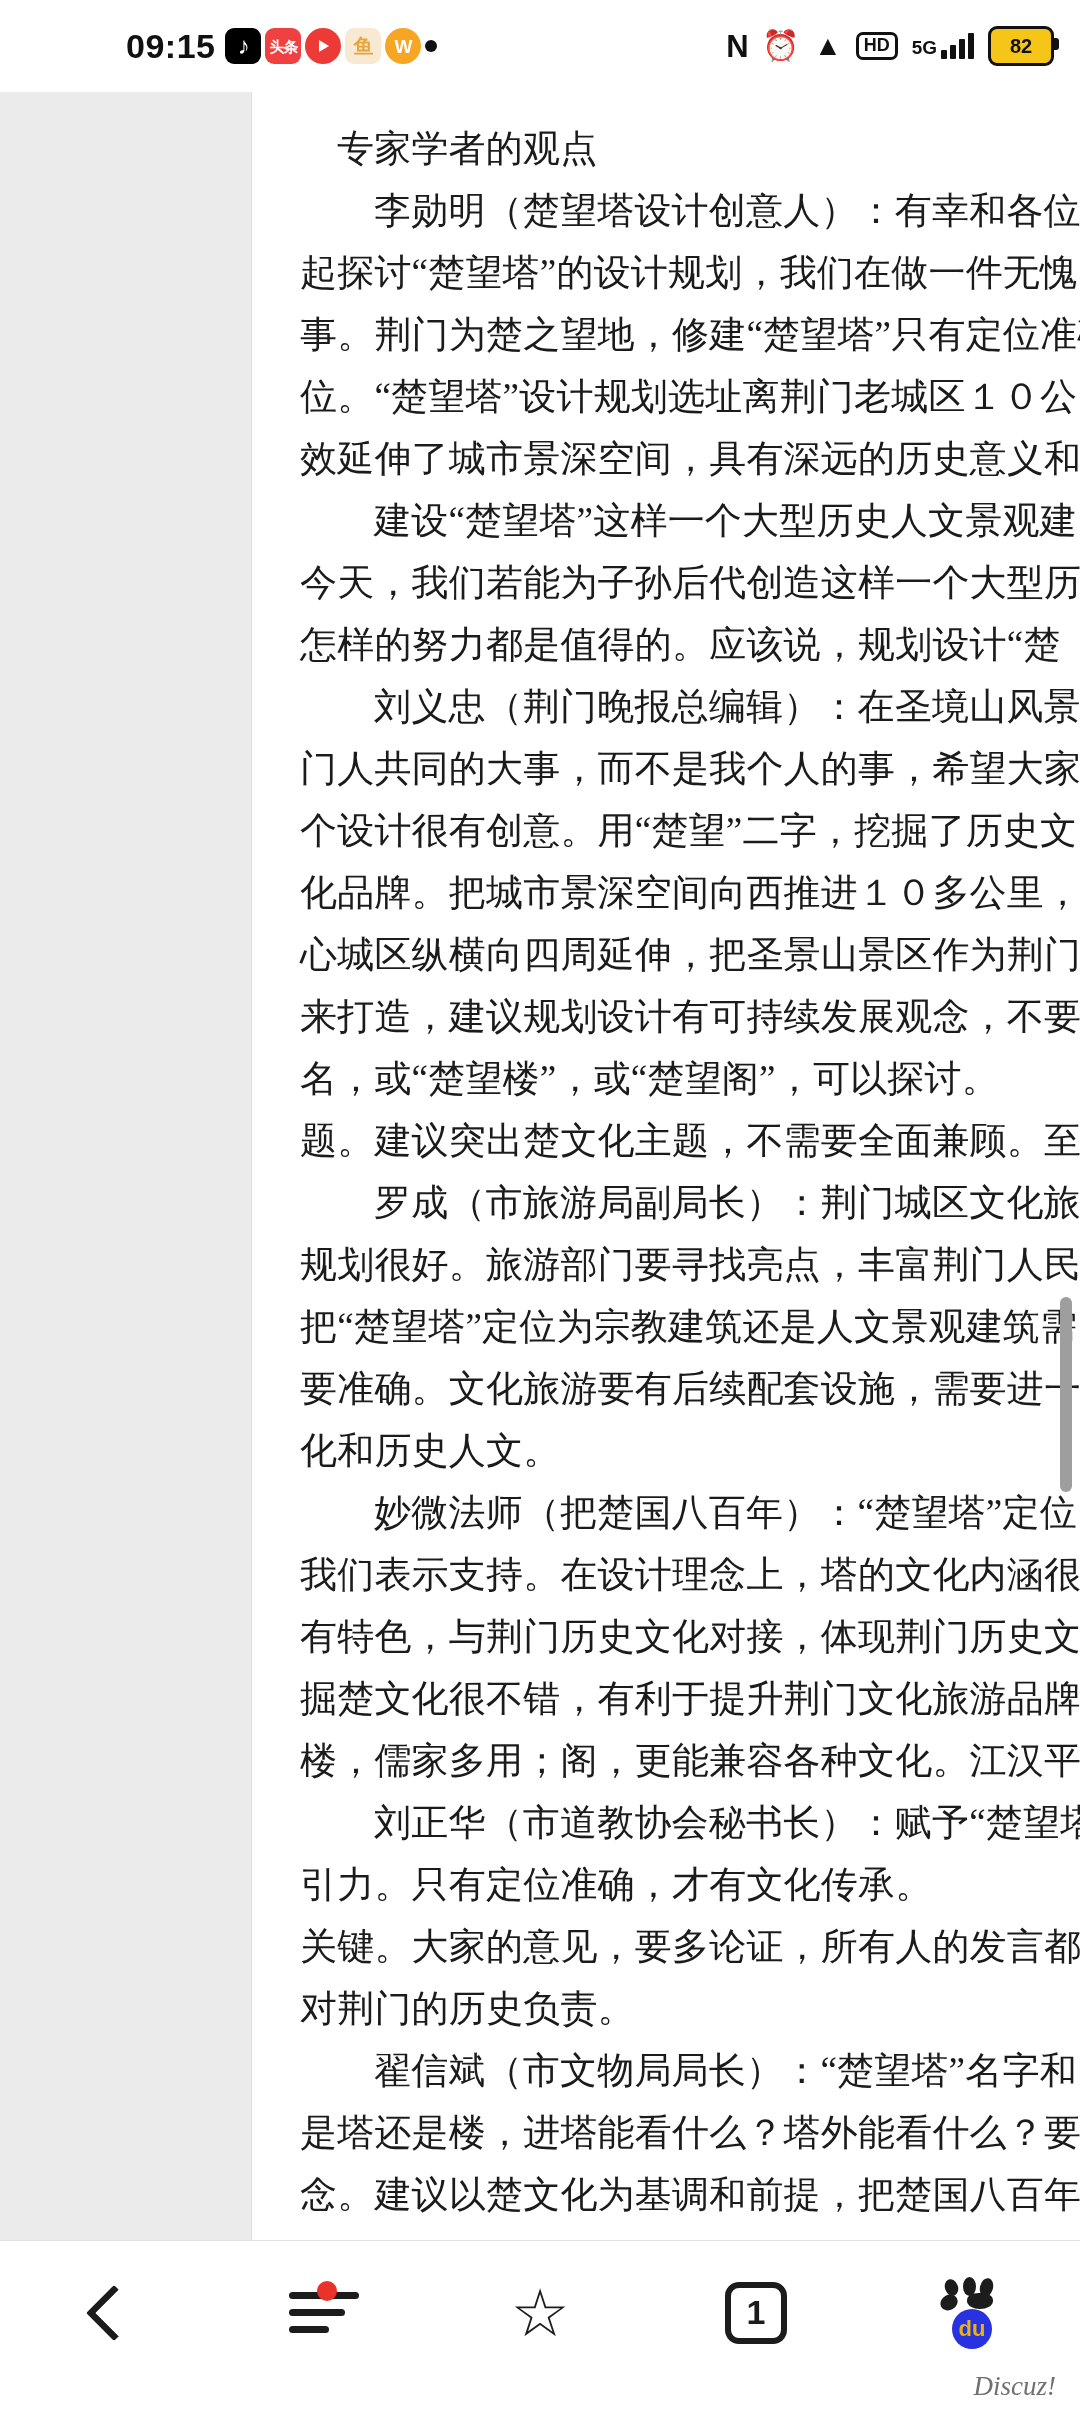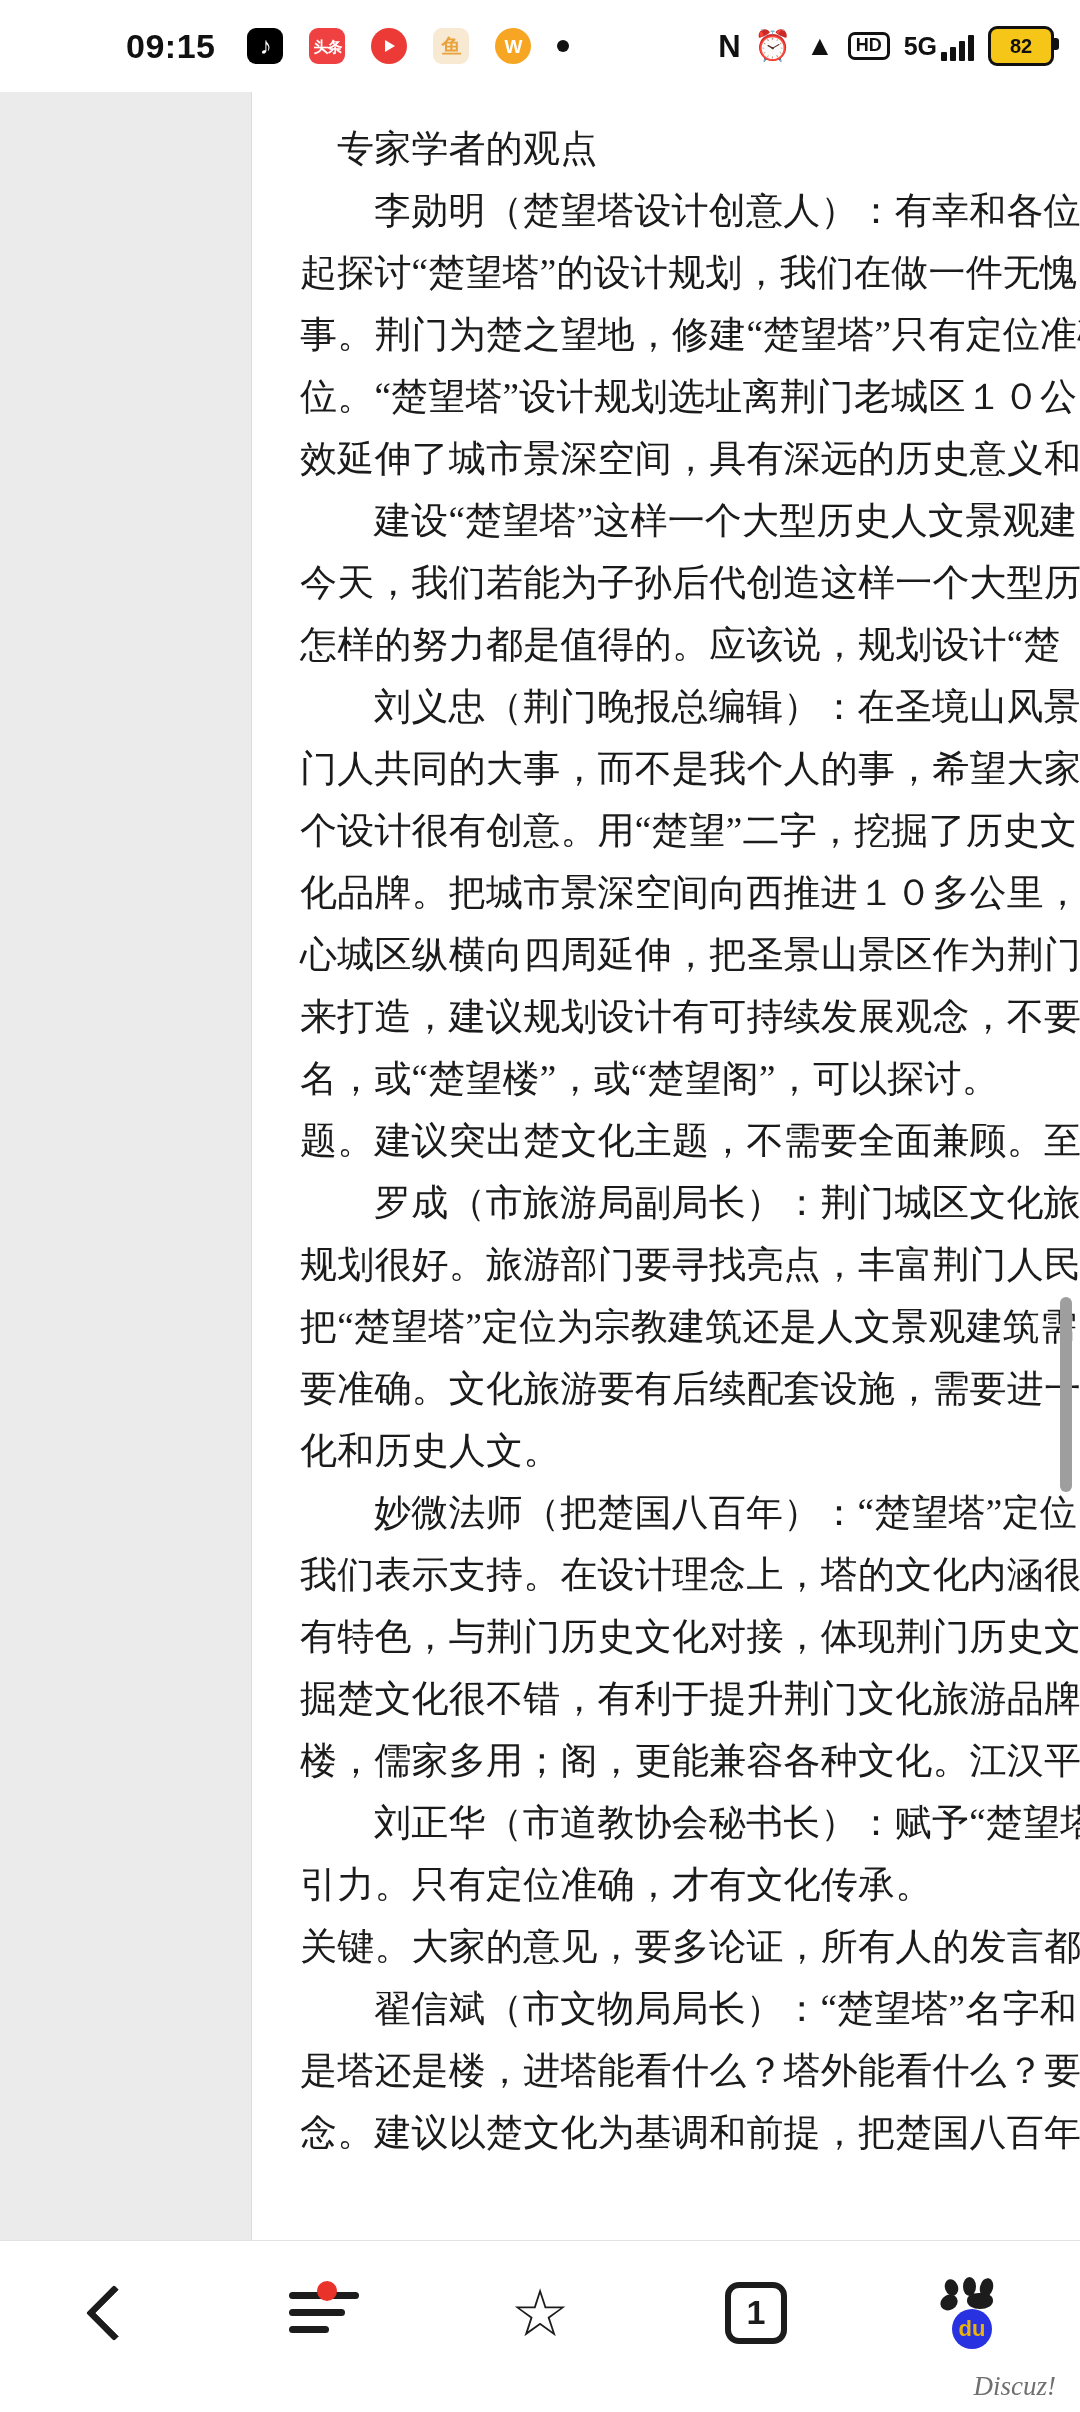--- a/index.html
+++ b/index.html
@@ -25,21 +25,21 @@
     flex: 0 0 92px;
     display: flex;
     align-items: center;
     padding: 0 26px;
     background: #ffffff;
     color: #111;
   }
   .status-left {
     display: flex;
     align-items: center;
-    gap: 26px;
+    gap: 4px;
     flex: 1;
   }
   .status-time {
     font-size: 34px;
     font-weight: bold;
     letter-spacing: 0.5px;
     margin-left: 100px;
     margin-right: 6px;
   }
   .app-ico {
@@ -87,21 +87,21 @@
     font-size: 18px;
     font-weight: bold;
     padding: 1px 5px;
     line-height: 1.1;
   }
   .signal-5g {
     display: flex;
     align-items: flex-end;
     gap: 3px;
   }
-  .signal-5g .lbl { font-size: 25px; font-weight: bold; margin-right: 1px; }
+  .signal-5g .lbl { font-size: 19px; font-weight: bold; margin-right: 1px; }
   .bars { display: flex; align-items: flex-end; gap: 3px; height: 26px; }
   .bars i { width: 6px; background: #111; display: block; border-radius: 1px; }
   .bars i:nth-child(1) { height: 9px; }
   .bars i:nth-child(2) { height: 14px; }
   .bars i:nth-child(3) { height: 20px; }
   .bars i:nth-child(4) { height: 26px; }
   .battery {
     width: 66px; height: 40px;
     border: 3px solid #111;
     border-radius: 9px;
@@ -325,20 +325,21 @@
       <p style="text-indent:0">要准确。文化旅游要有后续配套设施，需要进一</p>
       <p style="text-indent:0">化和历史人文。</p>
       <p>妙微法师（把楚国八百年）：“楚望塔”定位</p>
       <p style="text-indent:0">我们表示支持。在设计理念上，塔的文化内涵很</p>
       <p style="text-indent:0">有特色，与荆门历史文化对接，体现荆门历史文</p>
       <p style="text-indent:0">掘楚文化很不错，有利于提升荆门文化旅游品牌</p>
       <p style="text-indent:0">楼，儒家多用；阁，更能兼容各种文化。江汉平</p>
       <p>刘正华（市道教协会秘书长）：赋予“楚望塔</p>
       <p style="text-indent:0">引力。只有定位准确，才有文化传承。</p>
       <p style="text-indent:0">关键。大家的意见，要多论证，所有人的发言都</p>
+      <p style="text-indent:0">对荆门的历史负责。</p>
       <p>翟信斌（市文物局局长）：“楚望塔”名字和</p>
       <p style="text-indent:0">是塔还是楼，进塔能看什么？塔外能看什么？要</p>
       <p style="text-indent:0">念。建议以楚文化为基调和前提，把楚国八百年</p>
 
       <div class="scroll-track"></div>
     </div>
   </div>
 
   <div class="bottom-nav">
     <div class="nav-item">

